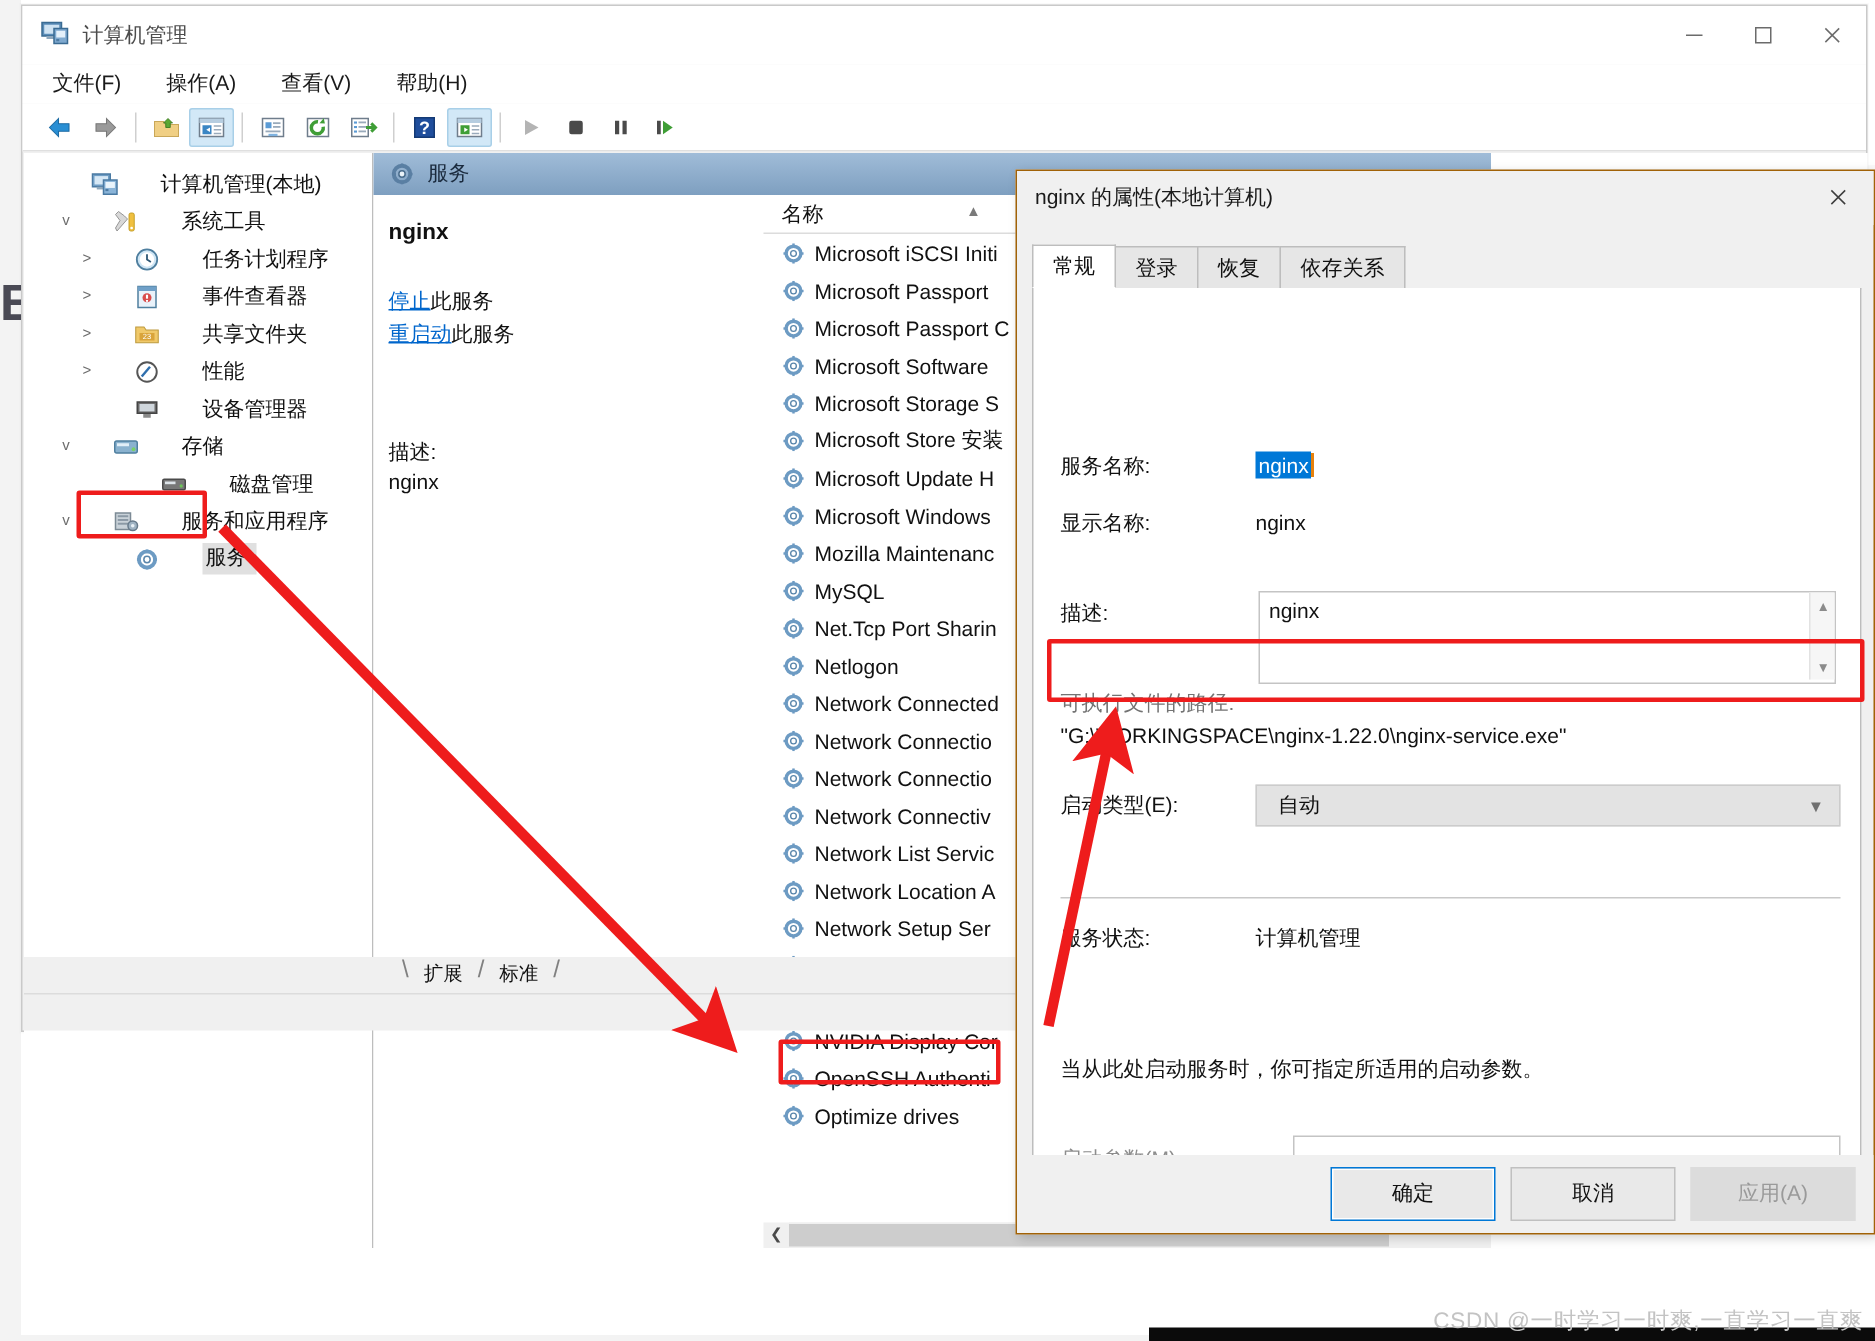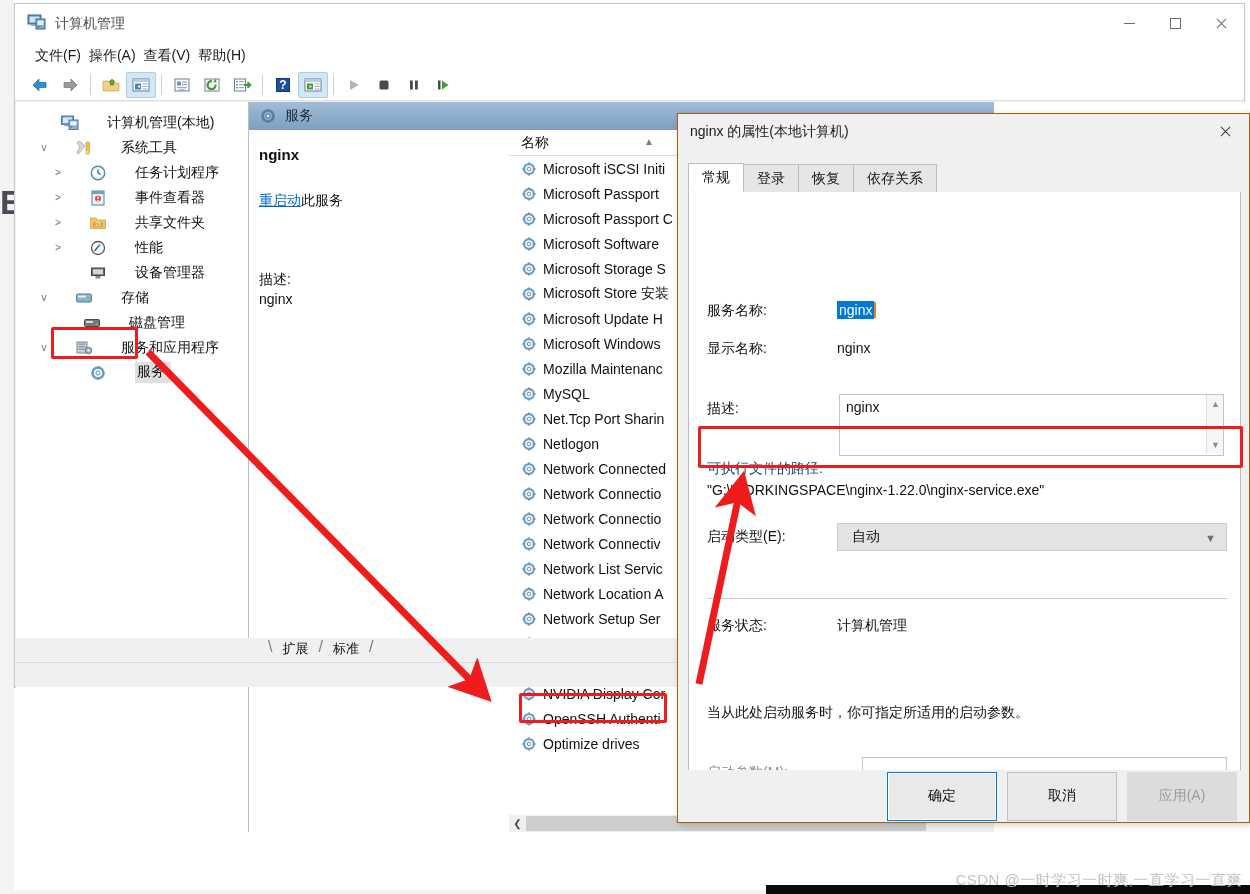--- a/index.html
+++ b/index.html
@@ -34,21 +34,21 @@
   .wb-min { width:11px; height:1px; background:#6b6b6b; }
   .wb-max { width:11px; height:11px; border:1px solid #6b6b6b; }
   .wb-close { position:relative; width:13px; height:13px; }
   .wb-close::before, .wb-close::after {
     content:""; position:absolute; left:0; top:6px; width:13px; height:1px; background:#6b6b6b;
   }
   .wb-close::before { transform:rotate(45deg); }
   .wb-close::after { transform:rotate(-45deg); }
 
   
-  .menubar { position:relative; height:26px; background:#ffffff; padding-left:16px; display:flex; align-items:center; }
+  .menubar { position:relative; height:26px; background:#ffffff; padding-left:16px; display:flex; align-items:center; gap:22px; }
   .menu-item { font-size:14px; color:#1a1a1a; padding:2px 4px; cursor:default; }
 
   
   .toolbar { position:relative; height:32px; background:#ffffff; display:flex; align-items:center; padding-left:10px; gap:0; border-bottom:1px solid #dfdfdf; }
   .tb-btn { width:30px; height:26px; display:flex; align-items:center; justify-content:center; position:relative; }
   .tb-btn.active { background:#d2e8f7; border:1px solid #a8cfe8; border-radius:2px; }
   .tb-sep { width:1px; height:20px; background:#cfcfcf; margin:0 5px; }
 
   
   .body-area { position:absolute; left:1px; top:98px; width:1229px; height:730px; background:#ffffff; display:flex; }
@@ -118,21 +118,21 @@
   .fld-label { width:130px; }
   .selected-val { background:#0078d7; color:#ffffff; padding:1px 2px; position:relative; }
   .caret { display:inline-block; width:2px; height:16px; background:#e8820c; vertical-align:-3px; margin-left:0px; }
 
   .desc-box { position:absolute; left:163px; top:205px; width:533px; height:60px; border:1px solid #c4c4c4; background:#fff; }
   .desc-text { position:absolute; left:6px; top:4px; font-size:14px; color:#111; }
   .desc-sb { position:absolute; right:0; top:0; width:17px; height:58px; background:#f6f6f6; border-left:1px solid #e2e2e2; }
   .sb-up, .sb-dn { position:absolute; left:0; width:17px; height:17px; display:flex; align-items:center; justify-content:center; font-size:9px; color:#8b8b8b; }
   .sb-up { top:0; } .sb-dn { bottom:0; }
 
-  .path-label { position:absolute; left:18px; top:268px; font-size:14px; color:#0c4a6e; }
+  .path-label { position:absolute; left:18px; top:268px; font-size:14px; color:#737373; }
   .path-value { position:absolute; left:18px; top:290px; font-size:14px; color:#111; }
 
   .starttype-row { position:absolute; left:18px; top:330px; width:520px; height:30px; display:flex; align-items:center; }
   .st-label { width:130px; font-size:14px; color:#111; }
   .combo { flex:1; height:28px; background:#e3e3e3; border:1px solid #cccccc; display:flex; align-items:center; padding-left:14px; font-size:14px; color:#111; position:relative; }
   .combo .chev { position:absolute; right:10px; top:8px; font-size:11px; color:#707070; }
 
   .hr { position:absolute; left:18px; top:406px; width:520px; height:1px; background:#c8c8c8; }
 
   .status-row { position:absolute; left:18px; top:425px; font-size:14px; color:#111; display:flex; }
@@ -143,21 +143,21 @@
   .sbtn.enabled { background:#e9e9e9; color:#111; border:1px solid #bdbdbd; }
   .sbtn.disabled { background:#cccccc; color:#8e8e8e; border:1px solid #cccccc; }
 
   .note { position:absolute; left:18px; top:512px; font-size:14px; color:#111; }
 
   .param-row { position:absolute; left:18px; top:565px; width:520px; display:flex; align-items:center; }
   .param-lbl { width:155px; font-size:14px; color:#8d8d8d; }
   .param-input { flex:1; height:32px; background:#ffffff; border:1px solid #c4c4c4; }
 
   .dlg-footer { position:absolute; left:0; bottom:0; width:571px; height:52px; background:#f0f0f0; display:flex; justify-content:flex-end; align-items:center; padding-right:12px; gap:10px; }
-  .fbtn { width:110px; height:49px; display:flex; align-items:center; justify-content:center; font-size:14px; }
+  .fbtn { width:110px; height:36px; display:flex; align-items:center; justify-content:center; font-size:14px; }
   .fbtn.default { background:#e9e9e9; border:1px solid #0078d7; color:#111; box-shadow:inset 0 0 0 1px #fff; }
   .fbtn.normal { background:#e9e9e9; border:1px solid #c0c0c0; color:#111; }
   .fbtn.disabled { background:#dcdcdc; border:1px solid #dcdcdc; color:#9a9a9a; }
 
   
   .anno { position:absolute; border:3px solid #ee1c1c; border-radius:2px; pointer-events:none; }
   svg.arrows { position:absolute; left:0; top:0; width:1250px; height:894px; pointer-events:none; }
 
   
   .wm { position:absolute; right:8px; bottom:4px; font-size:15px; color:#c3c3c3; letter-spacing:0.5px; }
@@ -405,21 +405,21 @@
           <span class="tree-ico">
             <svg width="18" height="16" viewBox="0 0 18 16">
               <rect x="1.5" y="4" width="15" height="8" rx="1.3" fill="#8ab2cf" stroke="#4f7f9f"></rect>
               <rect x="3" y="5.5" width="8" height="2" fill="#e2eff8"></rect>
               <circle cx="14" cy="9.5" r="1.3" fill="#7ad06a"></circle>
             </svg>
           </span>
           <span class="tree-lbl">存储</span>
         </div>
 
-        <div class="tree-node" style="padding-left:28px">
+        <div class="tree-node" style="padding-left:52px">
           <span class="tree-exp"></span>
           <span class="tree-ico">
             <svg width="18" height="16" viewBox="0 0 18 16">
               <rect x="1.5" y="4.5" width="15" height="7" rx="1" fill="#777" stroke="#4a4a4a"></rect>
               <rect x="3" y="6" width="7" height="1.8" fill="#dde4e9"></rect>
               <circle cx="13.8" cy="9" r="1.1" fill="#6ec35a"></circle>
             </svg>
           </span>
           <span class="tree-lbl">磁盘管理</span>
         </div>
@@ -469,20 +469,23 @@
           </svg>
           <span class="hdr-txt">服务</span>
         </div>
 
         <div class="svc-split">
 
           <div class="svc-left">
             <div class="svc-title">nginx</div>
 
             <div class="svc-link-row">
+              <span class="svc-link">停止</span><span>此服务</span>
+            </div>
+            <div class="svc-link-row">
               <span class="svc-link">重启动</span><span>此服务</span>
             </div>
 
             <div class="svc-desc-label">描述:</div>
             <div class="svc-desc-body">nginx</div>
           </div>
 
           <div class="svc-list">
             <div class="col-head">
               <span class="col-name">名称</span>

